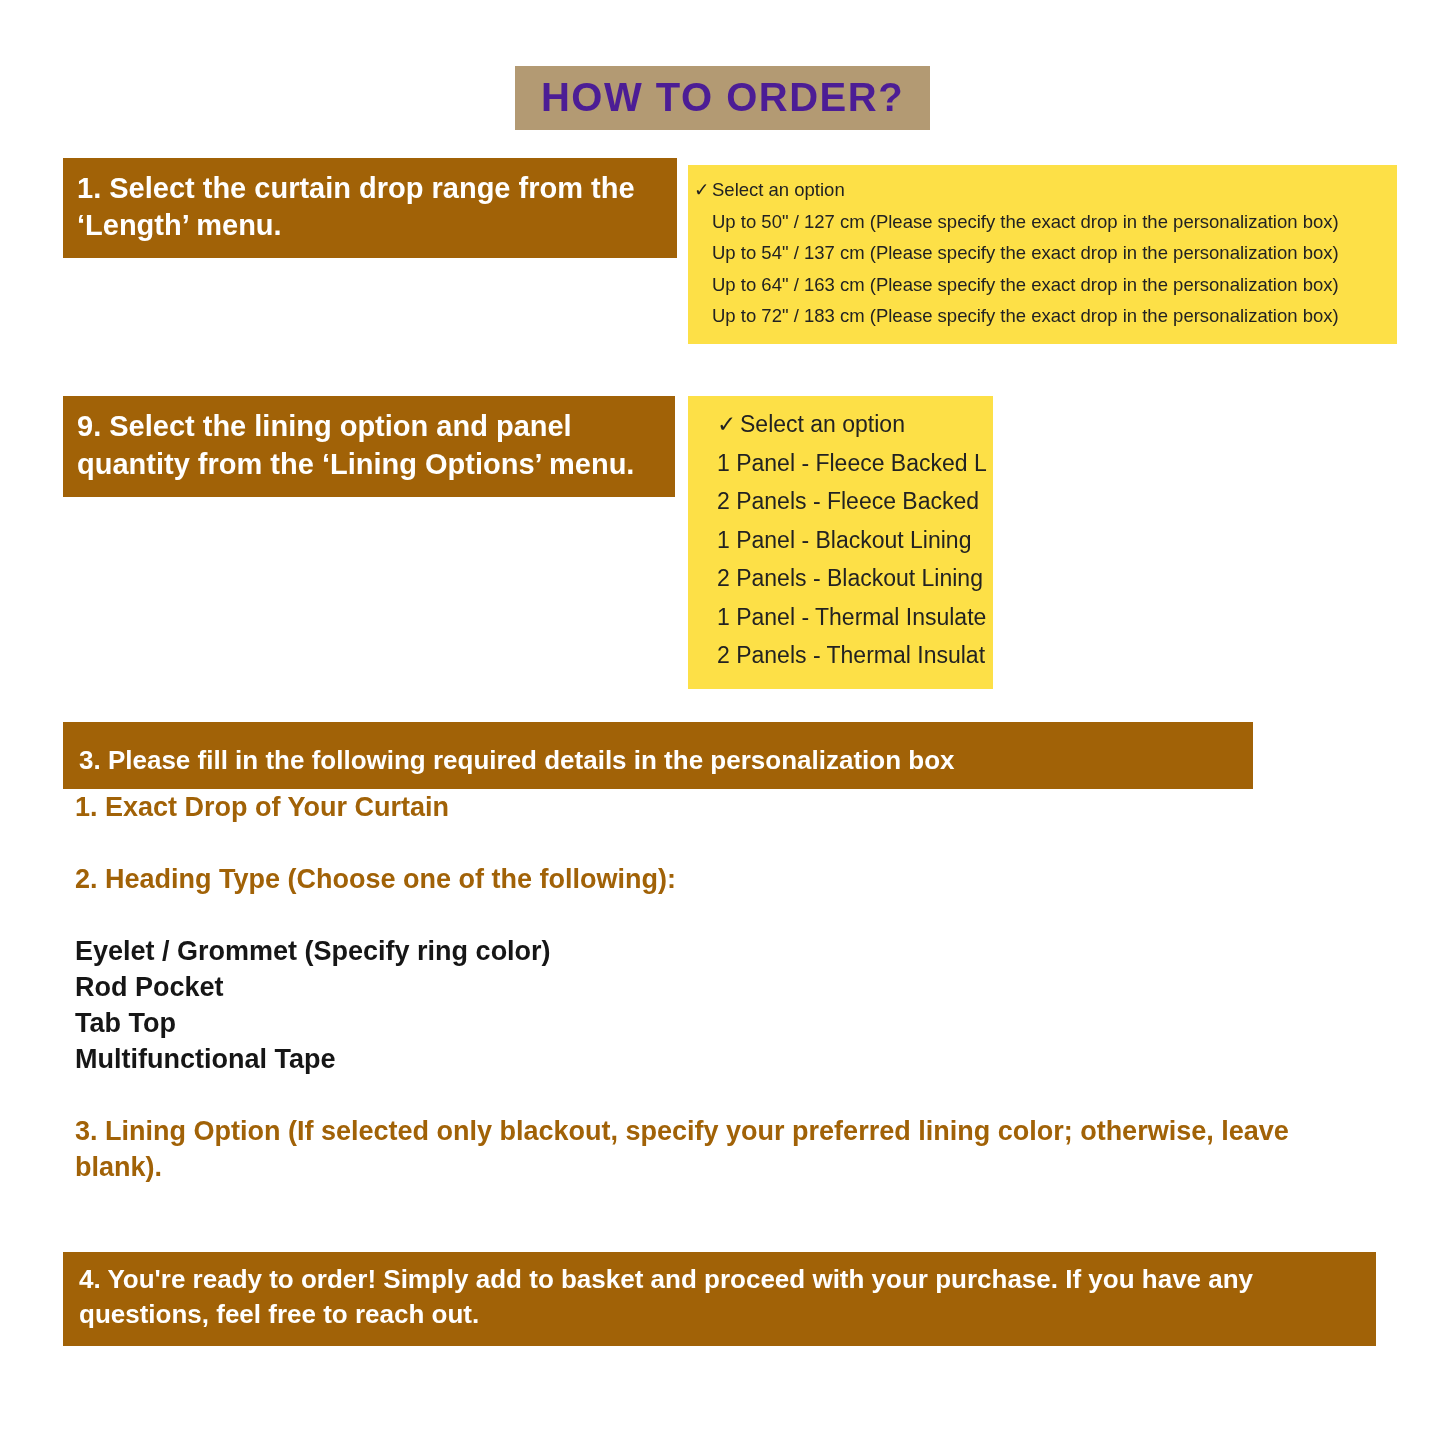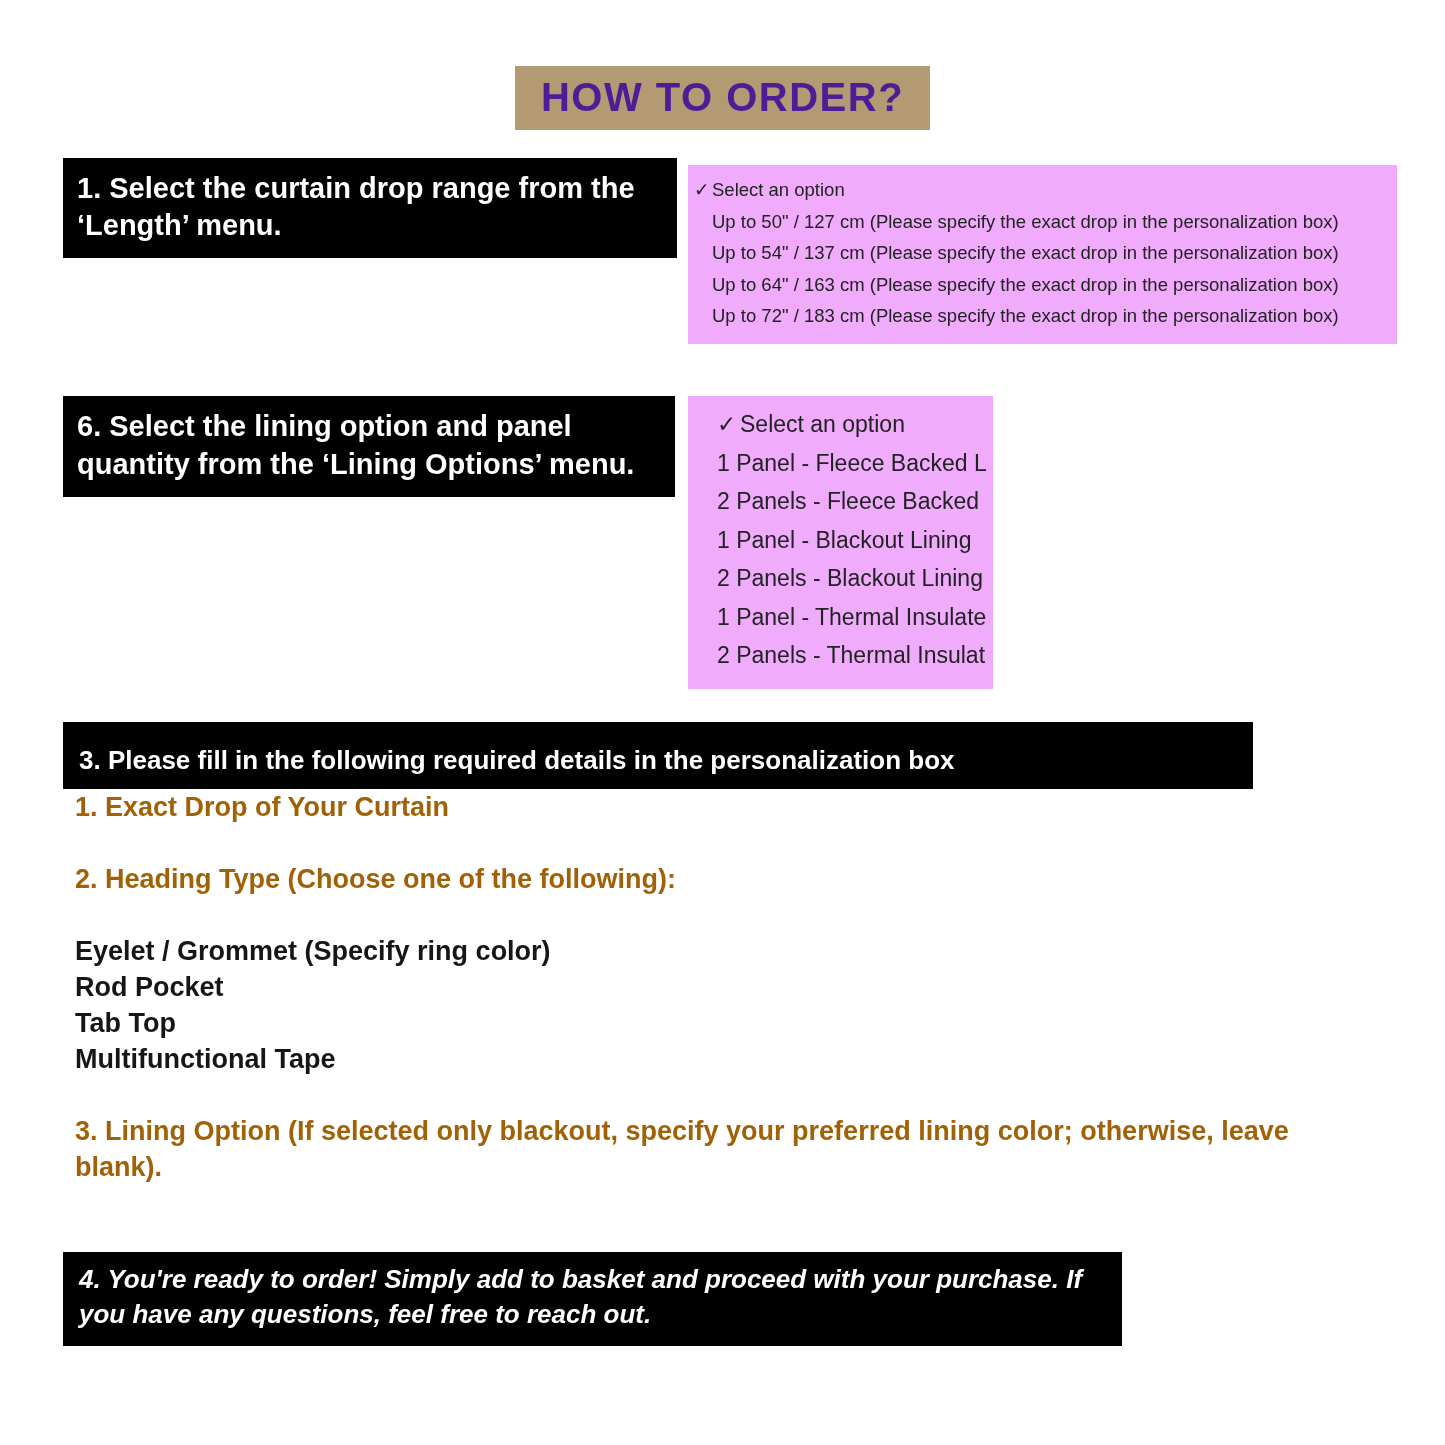--- a/index.html
+++ b/index.html
@@ -36,21 +36,21 @@
     font-size: 40px;
     font-weight: bold;
     letter-spacing: 1.5px;
     padding: 10px 26px 12px 26px;
     line-height: 1.05;
   }
 
   
   .banner {
     position: absolute;
-    background: #000000;
+    background: #a16207;
     color: #ffffff;
     font-weight: bold;
     box-sizing: border-box;
   }
   #step1-banner {
     left: 63px;
     top: 158px;
     width: 614px;
     padding: 12px 16px 14px 14px;
     font-size: 29px;
@@ -68,31 +68,30 @@
     left: 63px;
     top: 722px;
     width: 1190px;
     padding: 22px 14px 12px 16px;
     font-size: 26px;
     line-height: 1.25;
   }
   #step4-banner {
     left: 63px;
     top: 1252px;
-    width: 1059px;
+    width: 1313px;
     padding: 10px 14px 14px 16px;
     font-size: 26px;
     line-height: 1.35;
-    font-style: italic;
   }
 
   
   .dropdown {
     position: absolute;
-    background: #f0abfc;
+    background: #fde047;
     box-sizing: border-box;
   }
   #length-dropdown {
     left: 688px;
     top: 165px;
     width: 709px;
     padding: 9px 0 12px 0;
   }
   #lining-dropdown {
     left: 688px;
@@ -168,21 +167,21 @@
   <div class="banner" id="step1-banner">1. Select the curtain drop range from  the ‘Length’ menu.</div>
 
   <div class="dropdown" id="length-dropdown">
     <div class="dd-row selected"><span class="check">✓</span><span>Select an option</span></div>
     <div class="dd-row">Up to 50" / 127 cm (Please specify the exact drop in the personalization box)</div>
     <div class="dd-row">Up to 54" / 137 cm (Please specify the exact drop in the personalization box)</div>
     <div class="dd-row">Up to 64" / 163 cm (Please specify the exact drop in the personalization box)</div>
     <div class="dd-row">Up to 72" / 183 cm (Please specify the exact drop in the personalization box)</div>
   </div>
 
-  <div class="banner" id="step2-banner">6. Select the lining option and panel quantity from the ‘Lining Options’ menu.</div>
+  <div class="banner" id="step2-banner">9. Select the lining option and panel quantity from the ‘Lining Options’ menu.</div>
 
   <div class="dropdown" id="lining-dropdown">
     <div class="dd-row selected"><span class="check">✓</span><span>Select an option</span></div>
     <div class="dd-row">1 Panel - Fleece Backed L</div>
     <div class="dd-row">2 Panels - Fleece Backed</div>
     <div class="dd-row">1 Panel - Blackout Lining</div>
     <div class="dd-row">2 Panels - Blackout Lining</div>
     <div class="dd-row">1 Panel - Thermal Insulate</div>
     <div class="dd-row">2 Panels - Thermal Insulat</div>
   </div>

